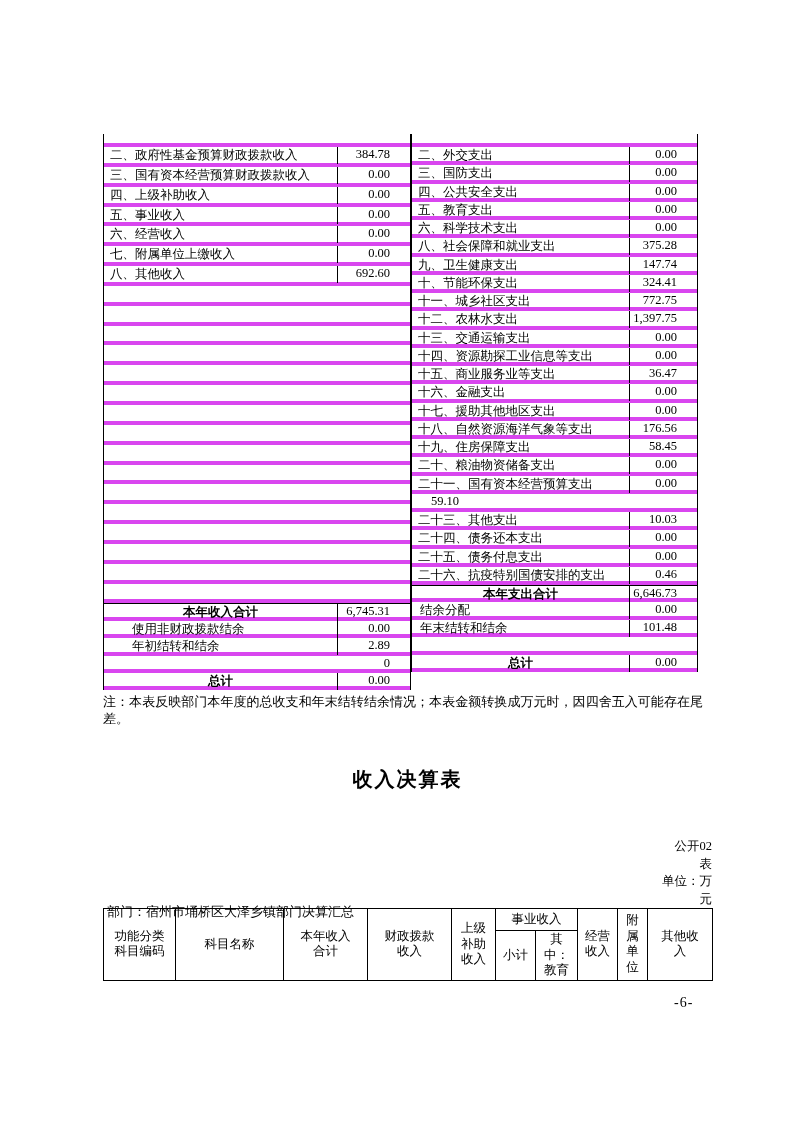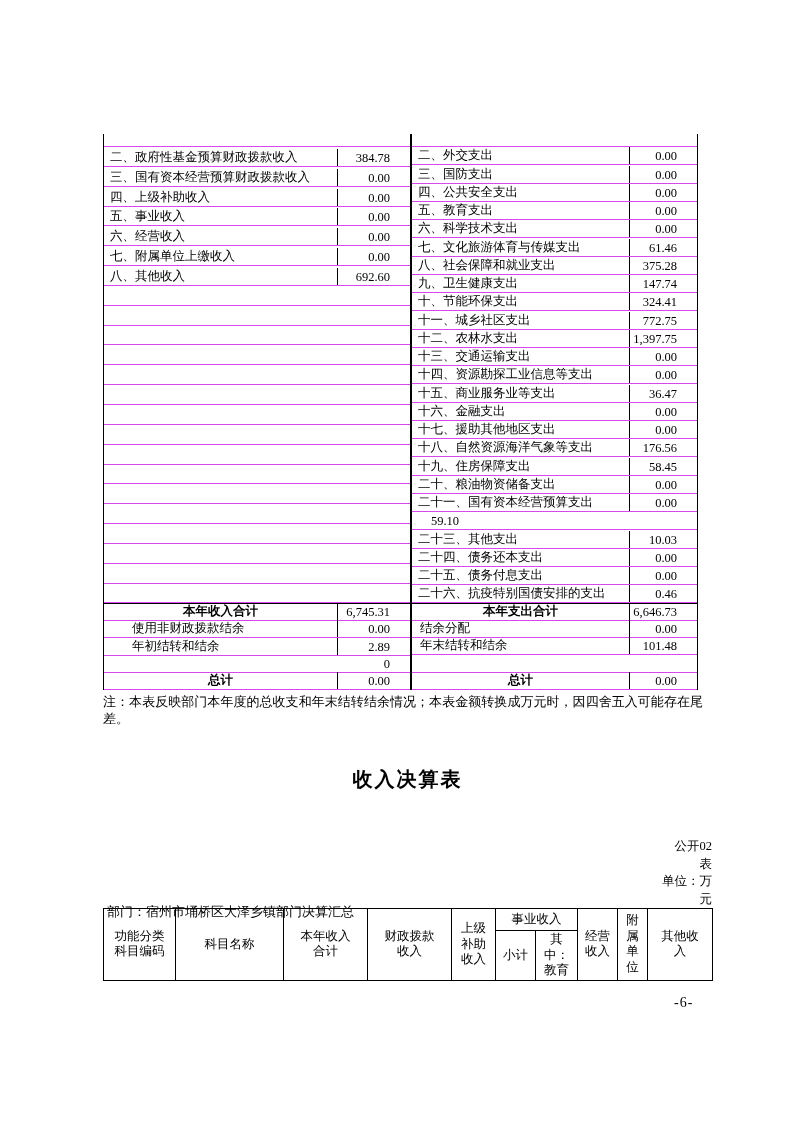--- a/index.html
+++ b/index.html
@@ -7,21 +7,21 @@
   #page {
     position:relative; width:793px; height:1122px; background:#ffffff;
     margin:0 auto; overflow:hidden;
     font-family:"Liberation Serif","DejaVu Serif",serif; color:#000;
   }
   
   #summary-tables { position:absolute; left:103px; top:134px; display:flex; align-items:flex-start; }
   .tbl { border-left:1px solid #000; border-right:1px solid #000; font-size:12.5px; }
   .tbl-left  { width:308px; }
   .tbl-right { width:287px; }
-  .row { display:flex; border-bottom:1px solid #d946ef; align-items:flex-end; }
+  .row { display:flex; border-bottom:4px solid #d946ef; align-items:flex-start; }
   .row .lab { flex:1 1 auto; border-right:1px solid #000; display:flex; align-items:center; padding-left:6px; overflow:hidden; white-space:nowrap; }
   .row .val { display:flex; align-items:center; justify-content:flex-end; padding-right:20px; white-space:nowrap; }
   .tbl-left  .val { width:72px; }
   .tbl-right .val { width:67px; }
   .row.stub { height:13px; }
   .tbl-left  .row.item { height:19.85px; }
   .tbl-right .row.item { height:18.26px; }
   .row.trow { height:17.4px; }
   .row.sep  { border-top:1px solid #000; }
   .row.bold-center .lab { justify-content:center; padding-left:0; font-weight:bold; }
@@ -216,24 +216,20 @@
           <div class="row item">
             <div class="lab">五、教育支出</div>
             <div class="val">0.00</div>
           </div>
 
           <div class="row item">
             <div class="lab">六、科学技术支出</div>
             <div class="val">0.00</div>
           </div>
 
-          <div class="row item">
-            <div class="lab">七、文化旅游体育与传媒支出</div>
-            <div class="val">61.46</div>
-          </div>
 
           <div class="row item">
             <div class="lab">八、社会保障和就业支出</div>
             <div class="val">375.28</div>
           </div>
 
           <div class="row item">
             <div class="lab">九、卫生健康支出</div>
             <div class="val">147.74</div>
           </div>

